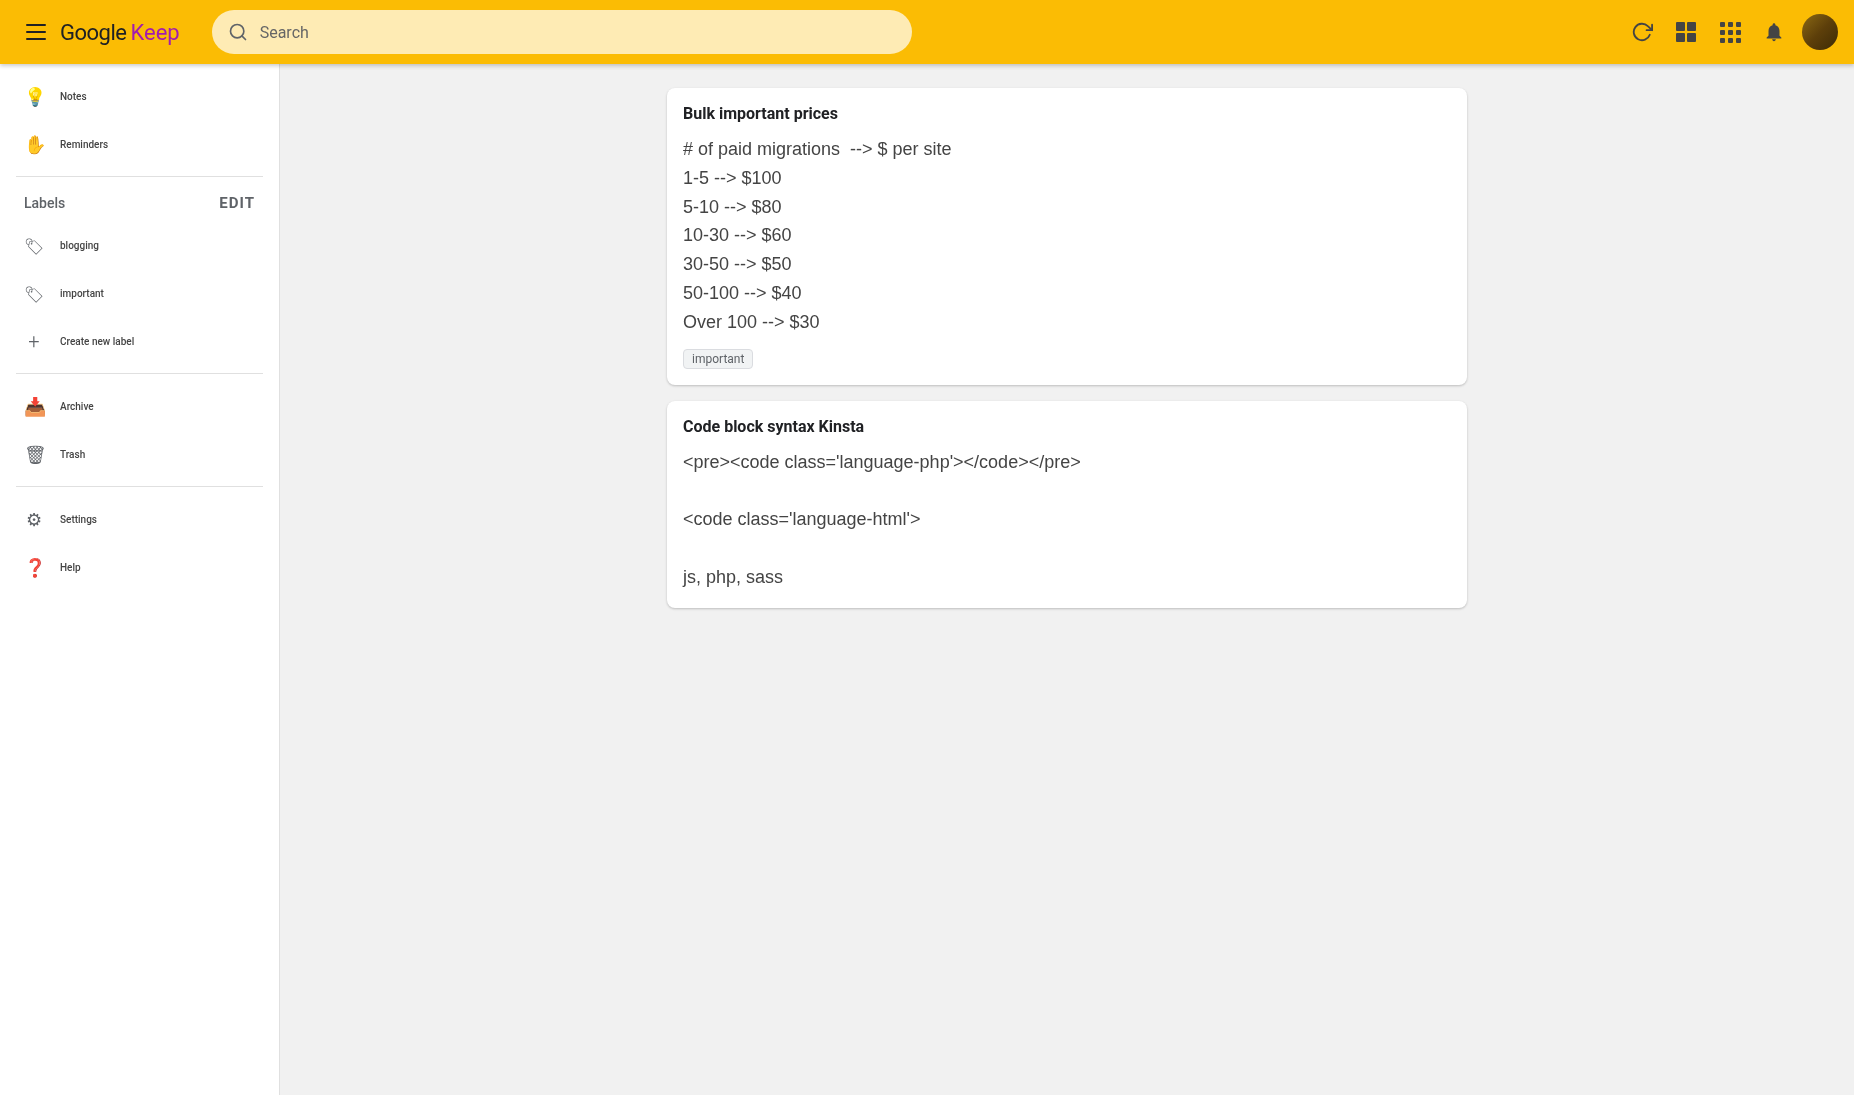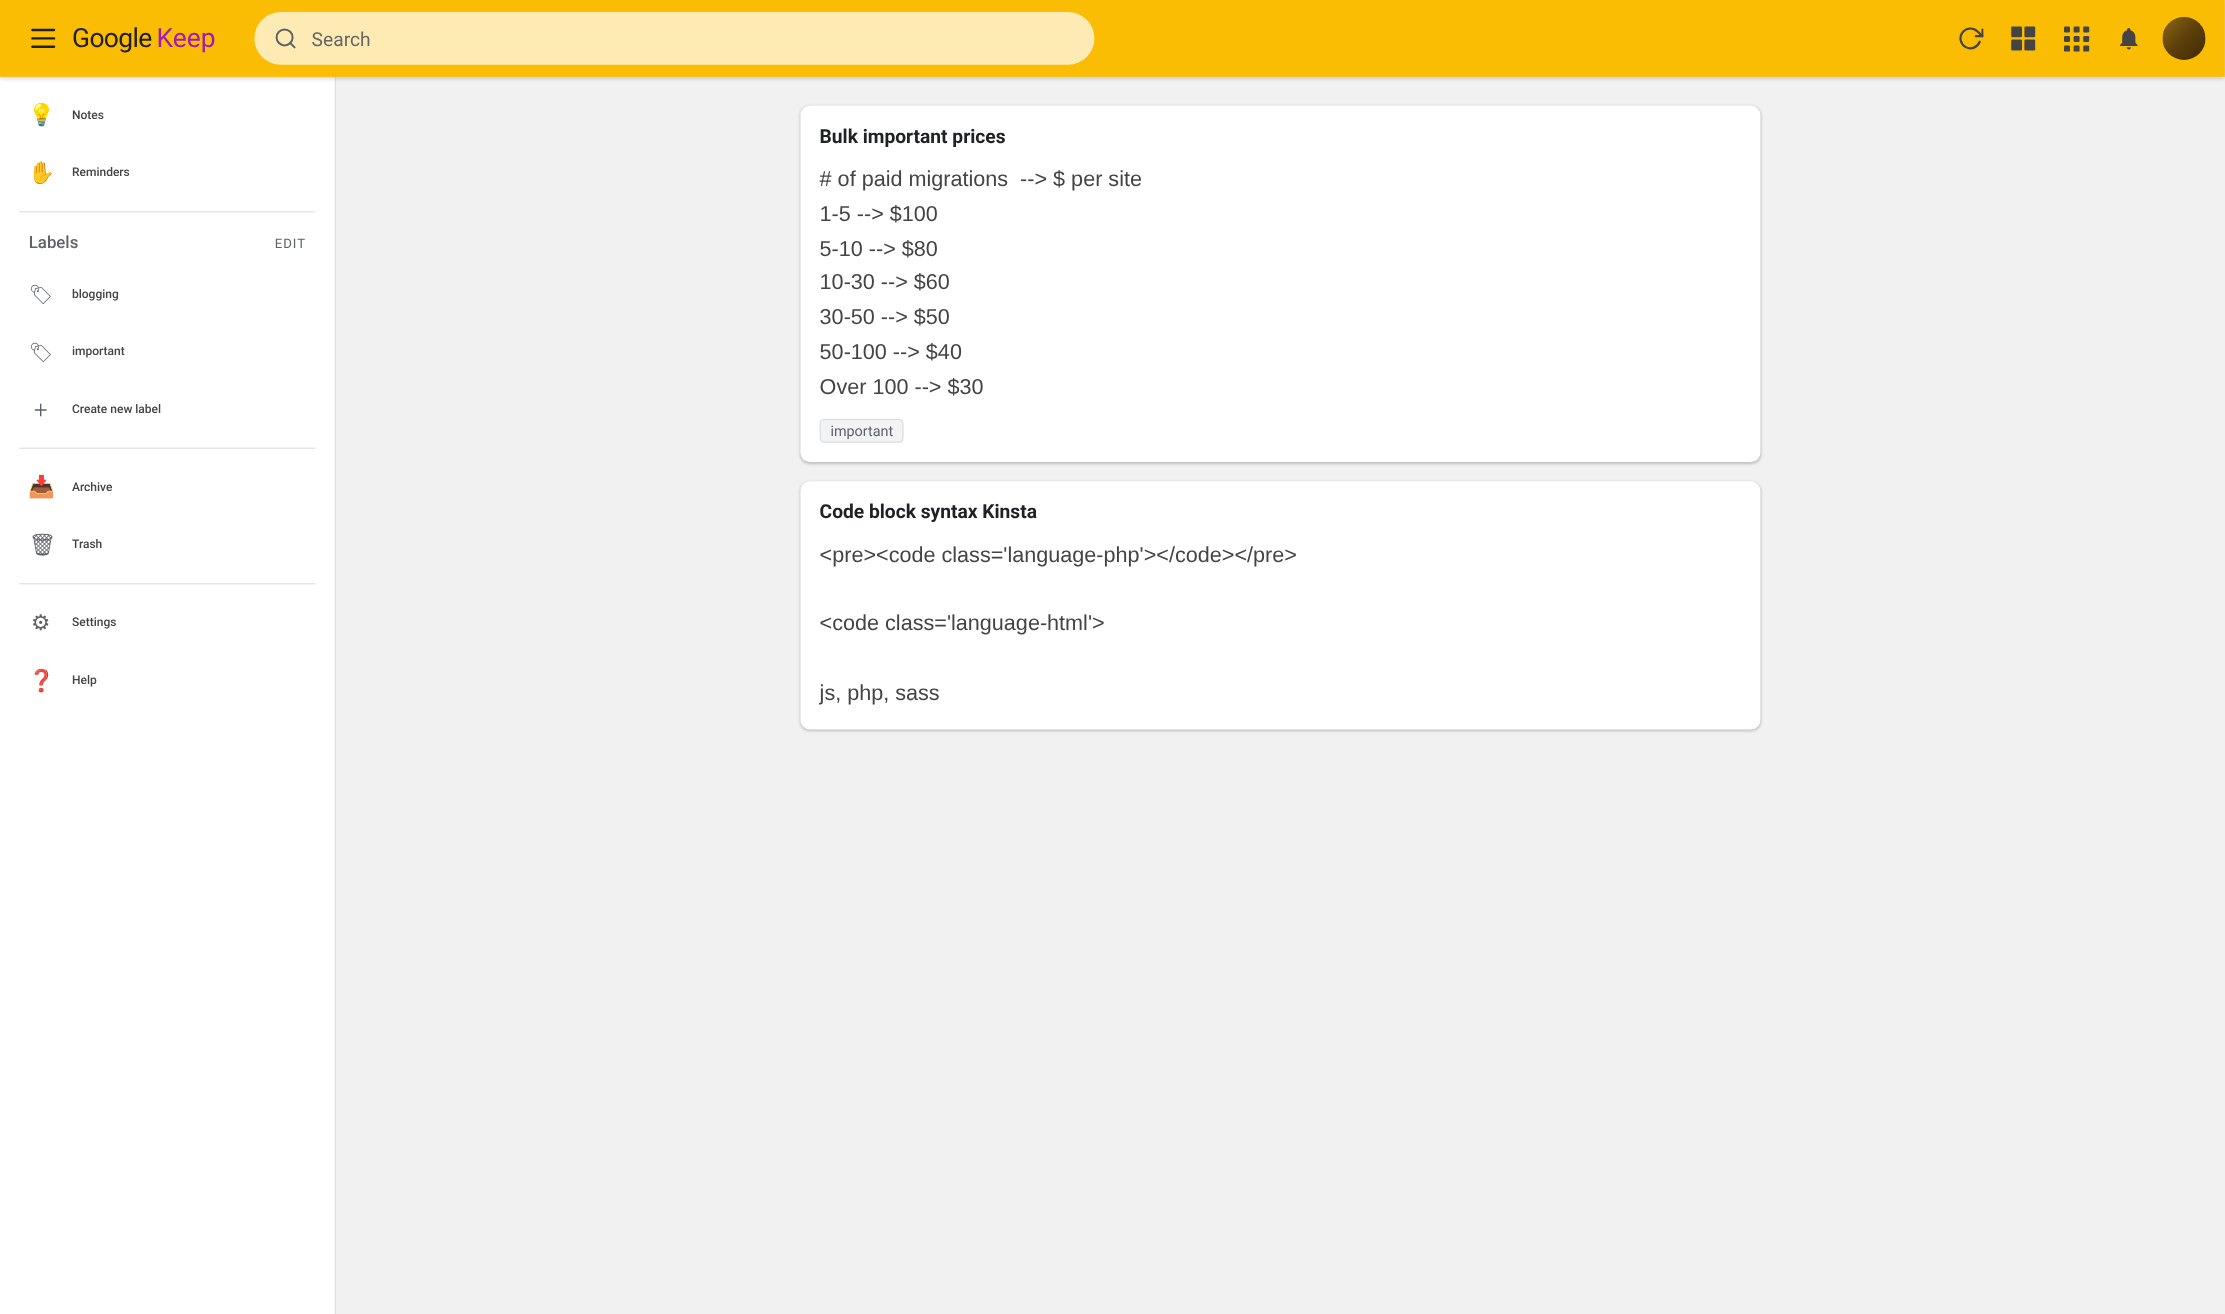--- a/index.html
+++ b/index.html
@@ -114,21 +114,21 @@
     .sidebar-divider { border: none; border-top: 1px solid #e0e0e0; margin: 8px 16px; }
 
     .labels-header {
       display: flex;
       align-items: center;
       justify-content: space-between;
       padding: 8px 24px;
       height: 36px;
     }
     .labels-title { font-size: 12px; font-weight: 500; color: #5f6368; text-transform: none; font-size: 14px; }
-    .edit-btn { font-size: 11px; color: #5f6368; cursor: pointer; font-weight: 400; letter-spacing: 0.07em; }
+    .edit-btn { font-size: 15px; color: #5f6368; cursor: pointer; font-weight: 700; letter-spacing: 0.07em; }
 
     
     .main-content {
       flex: 1;
       padding: 24px;
       overflow-y: auto;
       display: flex;
       flex-direction: column;
       gap: 16px;
       align-items: center;

